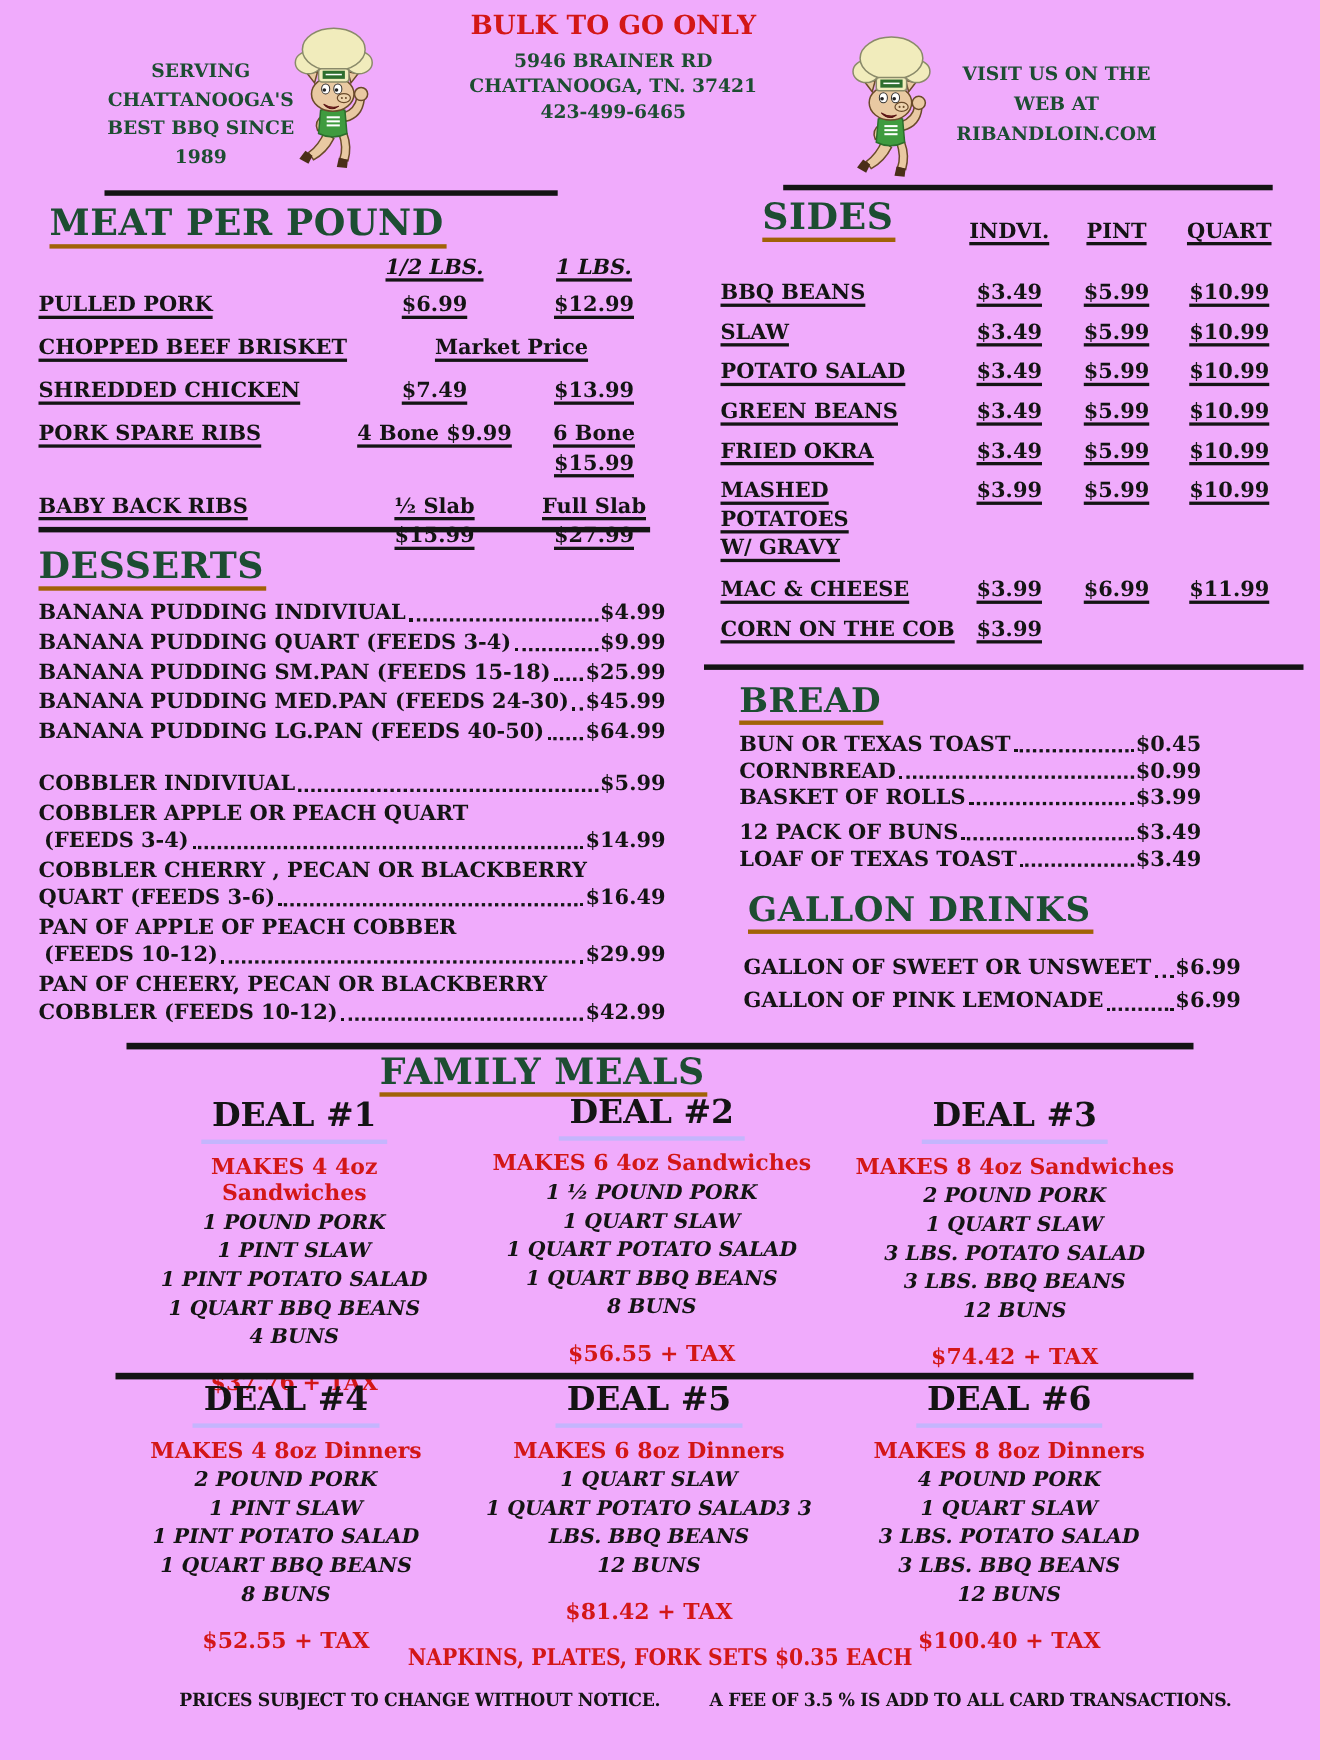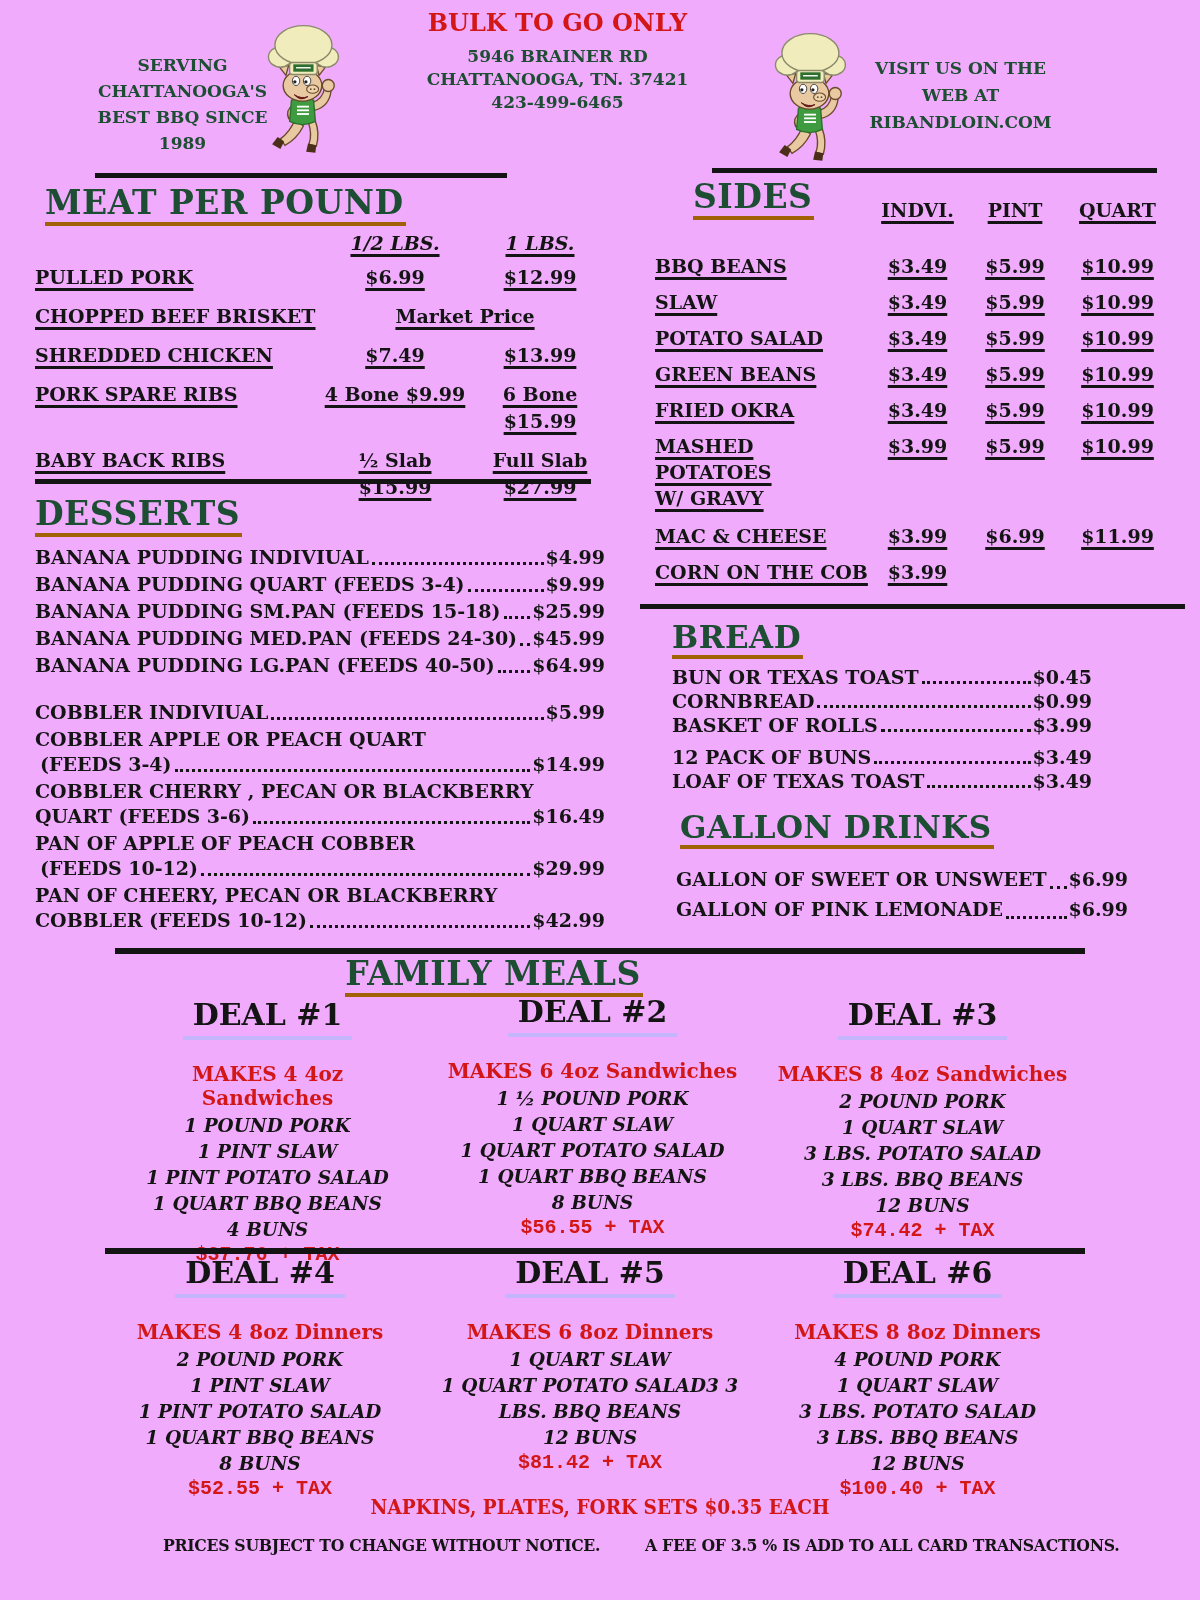--- a/index.html
+++ b/index.html
@@ -40,24 +40,24 @@
   
   .b-list{left:672px;top:666px;width:420px;font-size:19px;line-height:23px;}
   .b-item{margin-bottom:1px;}
   .b-gap{height:8px;}
   .k-list{left:676px;top:864px;width:452px;font-size:19px;line-height:30px;}
   
   .fam-head-wrap{left:0;top:956px;width:988px;text-align:center;}
   .deal{position:absolute;text-align:center;}
   .deal-title{font-size:30px;display:inline-block;border-bottom:4px solid #c4b5fd;
               padding:0 10px 3px 10px;line-height:1.15;}
-  .deal-sub{color:#d31717;font-size:20px;line-height:24px;margin-top:22px;}
+  .deal-sub{color:#d31717;font-size:20px;line-height:24px;margin-top:8px;}
   .deal-items{margin-top:3px;font-style:italic;}
   .deal-item{font-size:18.5px;line-height:26px;white-space:nowrap;}
-  .deal-price{color:#d31717;font-size:20px;margin-top:0;font-family:Liberation Mono, monospace;}
+  .deal-price{color:#d31717;font-size:20px;margin-top:16px;}
   
   .napkins{left:0;top:1494px;width:1200px;text-align:center;font-size:21px;color:#d31717;
            transform:scaleX(.88);}
   .foot{top:1536px;font-size:16.5px;letter-spacing:-0.3px;transform:scaleX(.95);transform-origin:left;white-space:nowrap;}
 </style>
 </head>
 <body>
 
 <svg width="0" height="0" style="position:absolute">
   <symbol id="pig-sym" viewBox="0 0 100 150">

